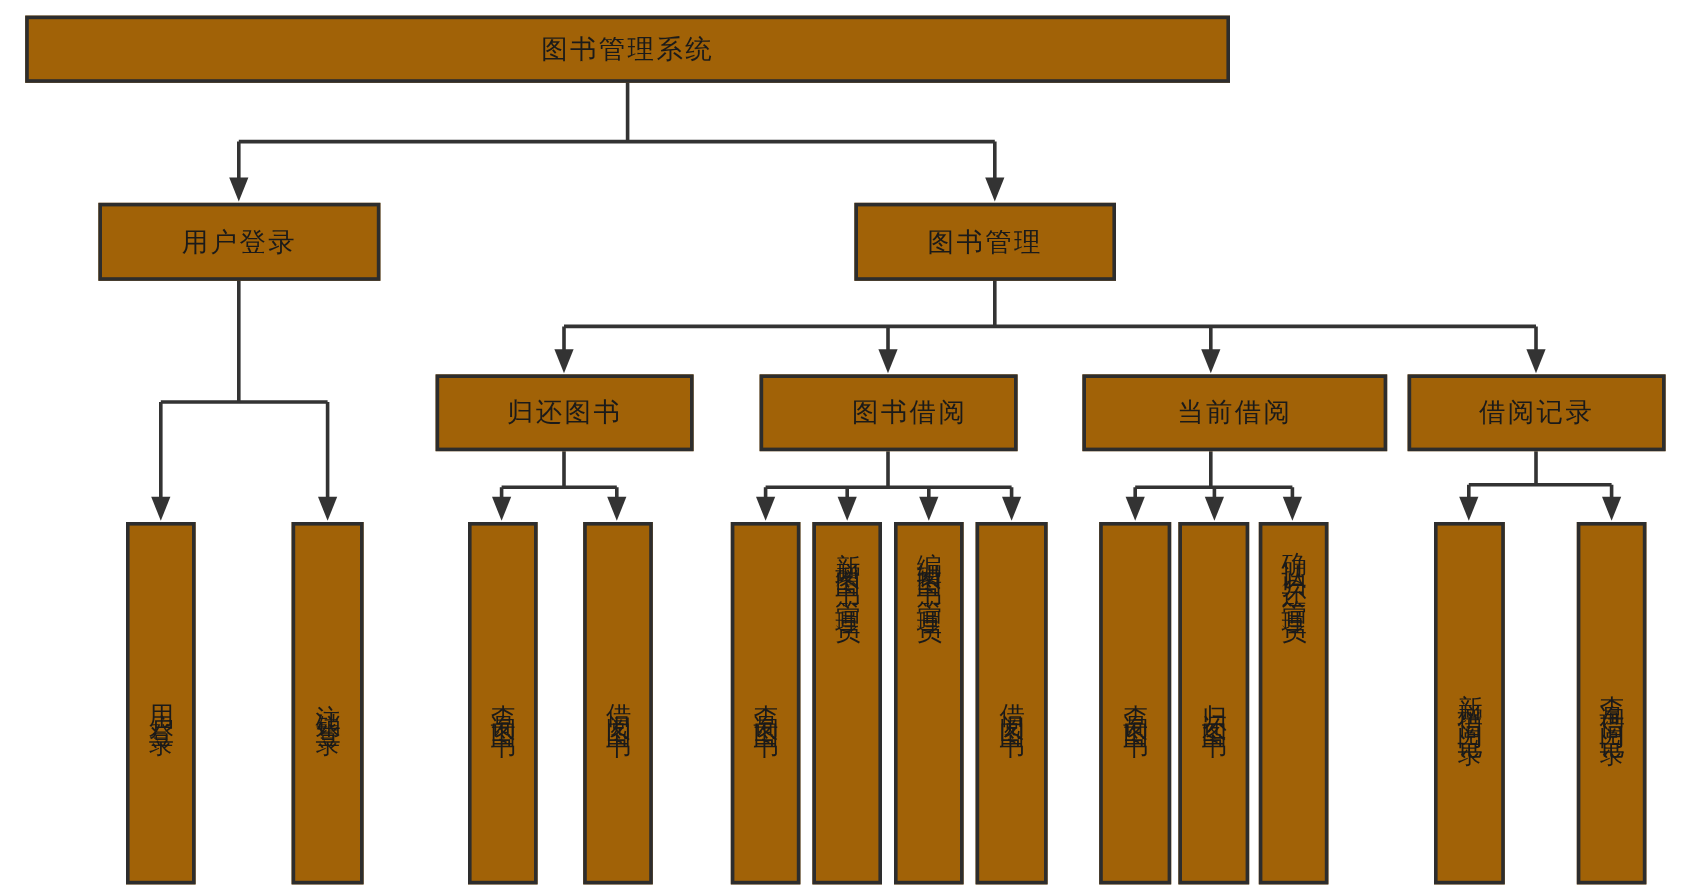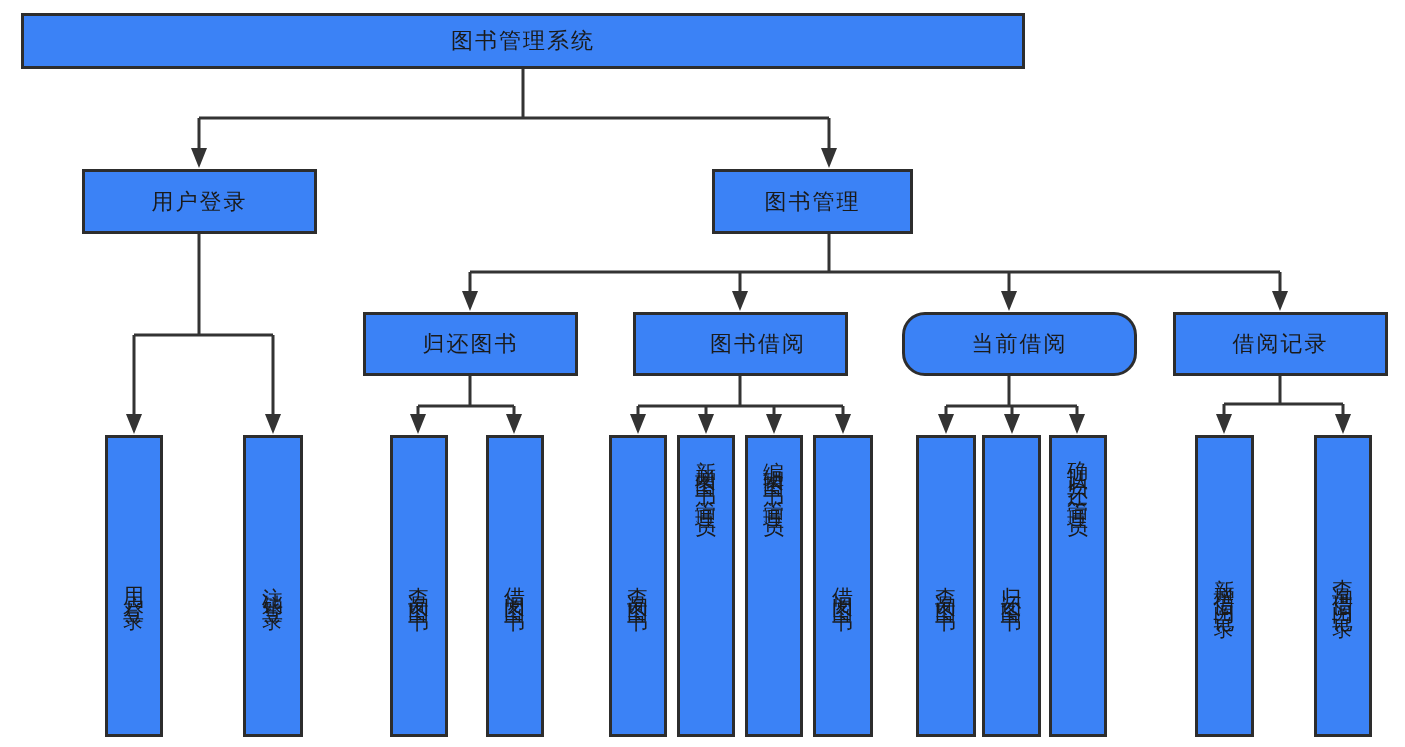--- a/index.html
+++ b/index.html
@@ -18,21 +18,21 @@
     overflow:hidden;
   }
   svg.connectors{
     position:absolute;left:0;top:0;z-index:1;pointer-events:none;
   }
   svg.connectors path{stroke:var(--line);stroke-width:3;fill:none;}
   svg.connectors polygon{fill:var(--line);stroke:none;}
   .box{
     position:absolute;box-sizing:border-box;
     border:3px solid var(--box-border);
-    background:#3b82f6;
+    background:#a16207;
     z-index:2;
     display:flex;align-items:center;justify-content:center;
     color:var(--text);
   }
   .hlabel{
     font-size:22px;letter-spacing:2px;line-height:1;white-space:nowrap;
   }
   .vbox{display:flex;justify-content:center;align-items:center;}
   .vbox.top{align-items:flex-start;}
   .vtext{
@@ -89,31 +89,31 @@
     <polygon points="1335,414 1351,414 1343,434"></polygon>
   </svg>
 
   <div class="box" style="left:21px;top:13px;width:1004px;height:56px;">
     <span class="hlabel">图书管理系统</span>
   </div>
 
   <div class="box" style="left:82px;top:169px;width:235px;height:65px;">
     <span class="hlabel">用户登录</span>
   </div>
-  <div class="box" style="left:712px;top:169px;width:201px;height:65px;">
+  <div class="box" style="left:712px;top:169px;width:218px;height:65px;">
     <span class="hlabel">图书管理</span>
   </div>
 
   <div class="box" style="left:363px;top:312px;width:215px;height:64px;">
     <span class="hlabel">归还图书</span>
   </div>
   <div class="box" style="left:633px;top:312px;width:215px;height:64px;padding-left:35px;">
     <span class="hlabel">图书借阅</span>
   </div>
-  <div class="box" style="left:902px;top:312px;width:235px;height:64px;border-radius:23px;">
+  <div class="box" style="left:902px;top:312px;width:254px;height:64px;">
     <span class="hlabel">当前借阅</span>
   </div>
   <div class="box" style="left:1173px;top:312px;width:215px;height:64px;">
     <span class="hlabel">借阅记录</span>
   </div>
 
   <div class="box vbox" style="left:105px;top:435px;width:58px;height:302px;">
     <span class="vtext">用户登录</span>
   </div>
   <div class="box vbox" style="left:243px;top:435px;width:60px;height:302px;">

